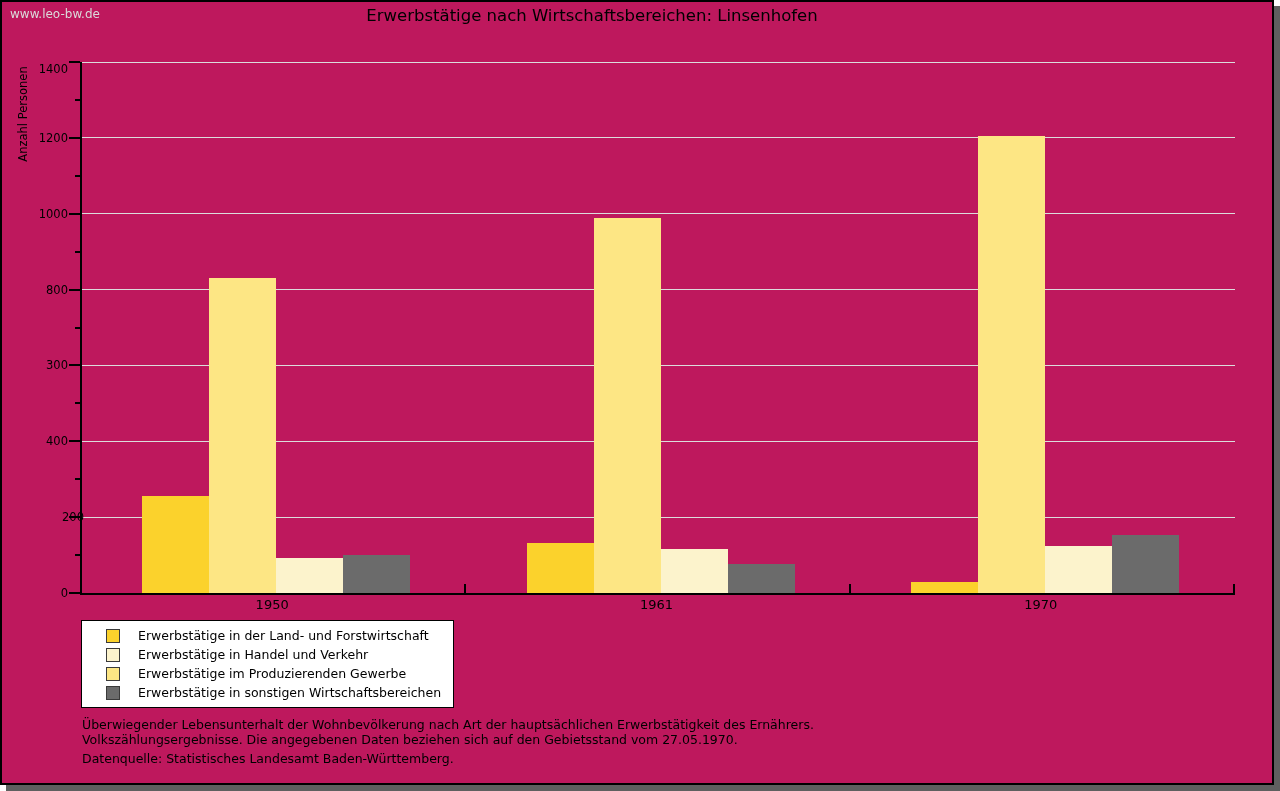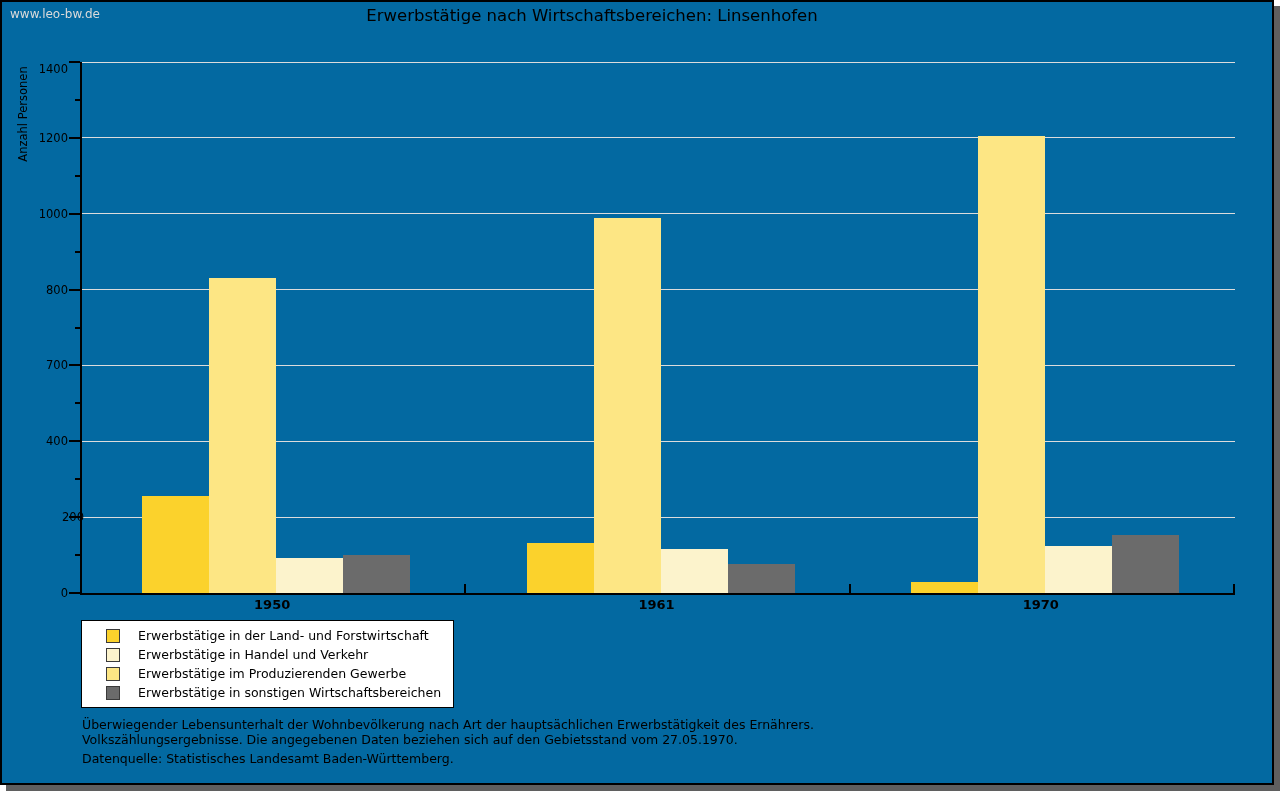--- a/index.html
+++ b/index.html
@@ -1,31 +1,31 @@
 <!DOCTYPE html>
 <html><head>
 <meta charset="utf-8">
 <style>
   html,body{margin:0;padding:0;background:#fff;}
   body{font-family:"DejaVu Sans","Liberation Sans",sans-serif;width:1280px;height:791px;position:relative;overflow:hidden;}
   .frame{position:absolute;left:0;top:0;width:1274px;height:785px;box-sizing:border-box;
-         border:2px solid #000;background:#0369a1;box-shadow:6px 6px 0 #5f5f5f;}
+         border:2px solid #000;background:#be185d;box-shadow:6px 6px 0 #5f5f5f;}
   .watermark{position:absolute;left:8px;top:5px;font-size:12px;color:#dbdbdb;}
   .chart-title{position:absolute;left:250px;top:4px;width:680px;text-align:center;
                font-size:16.5px;color:#000;}
   .y-axis-label{position:absolute;left:-34px;top:105px;width:110px;text-align:center;
                 font-size:11.5px;color:#000;transform:rotate(-90deg);}
   .plot{position:absolute;left:78px;top:60px;width:1153px;height:531px;box-sizing:content-box;
         border-left:2px solid #000;border-bottom:2px solid #000;}
   .gridline{position:absolute;left:0;width:100%;height:1px;background:#dcdcdc;}
   .bar{position:absolute;}
   .ytick{position:absolute;background:#000;height:2px;}
   .ytick-label{position:absolute;width:66px;text-align:right;font-size:11.5px;color:#000;}
   .xtick{position:absolute;background:#000;width:2px;height:9px;}
-  .xtick-label{position:absolute;width:120px;text-align:center;font-size:13px;color:#000;font-weight:bold;}
+  .xtick-label{position:absolute;width:120px;text-align:center;font-size:13px;color:#000;}
   .legend{position:absolute;left:79px;top:618px;border:1px solid #000;background:#fff;
           padding:5px 12px 5px 8px;display:inline-block;}
   .legend-item{display:flex;align-items:center;height:19px;margin-left:16px;}
   .legend-swatch{width:12px;height:12px;border:1px solid #3a3a3a;margin-right:18px;flex:0 0 auto;}
   .legend-label{font-size:12.5px;color:#000;white-space:nowrap;}
   .footnotes{position:absolute;left:80px;top:708px;font-size:12.5px;color:#000;line-height:14.5px;margin-top:8px;}
   .source{position:absolute;left:80px;top:749px;font-size:12.5px;color:#000;}
 </style>
 </head>
 <body>
@@ -86,21 +86,21 @@
     <div>Volkszählungsergebnisse. Die angegebenen Daten beziehen sich auf den Gebietsstand vom 27.05.1970.</div>
   </div>
   <div class="source">Datenquelle: Statistisches Landesamt Baden-Württemberg.</div>
 <div class="ytick" style="left: 67px; width: 11px; top: 590px;"></div>
     <div class="ytick-label" style="left: 0px; top: 584px;">0</div>
     <div class="ytick" style="left: 67px; width: 11px; top: 514.143px;"></div>
     <div class="ytick-label" style="left: 16px; top: 508.143px;">200</div>
     <div class="ytick" style="left: 67px; width: 11px; top: 438.286px;"></div>
     <div class="ytick-label" style="left: 0px; top: 432.286px;">400</div>
     <div class="ytick" style="left: 67px; width: 11px; top: 362.429px;"></div>
-    <div class="ytick-label" style="left: 0px; top: 356.429px;">700</div>
+    <div class="ytick-label" style="left: 0px; top: 356.429px;">300</div>
     <div class="ytick" style="left: 67px; width: 11px; top: 286.571px;"></div>
     <div class="ytick-label" style="left: 0px; top: 280.571px;">800</div>
     <div class="ytick" style="left: 67px; width: 11px; top: 210.714px;"></div>
     <div class="ytick-label" style="left: 0px; top: 204.714px;">1000</div>
     <div class="ytick" style="left: 67px; width: 11px; top: 134.857px;"></div>
     <div class="ytick-label" style="left: 0px; top: 128.857px;">1200</div>
     <div class="ytick" style="left: 67px; width: 11px; top: 59px;"></div>
     <div class="ytick-label" style="left: 0px; top: 60px;">1400</div>
     <div class="ytick" style="left: 73px; width: 5px; top: 552.071px;"></div>
     <div class="ytick" style="left: 73px; width: 5px; top: 476.214px;"></div>

